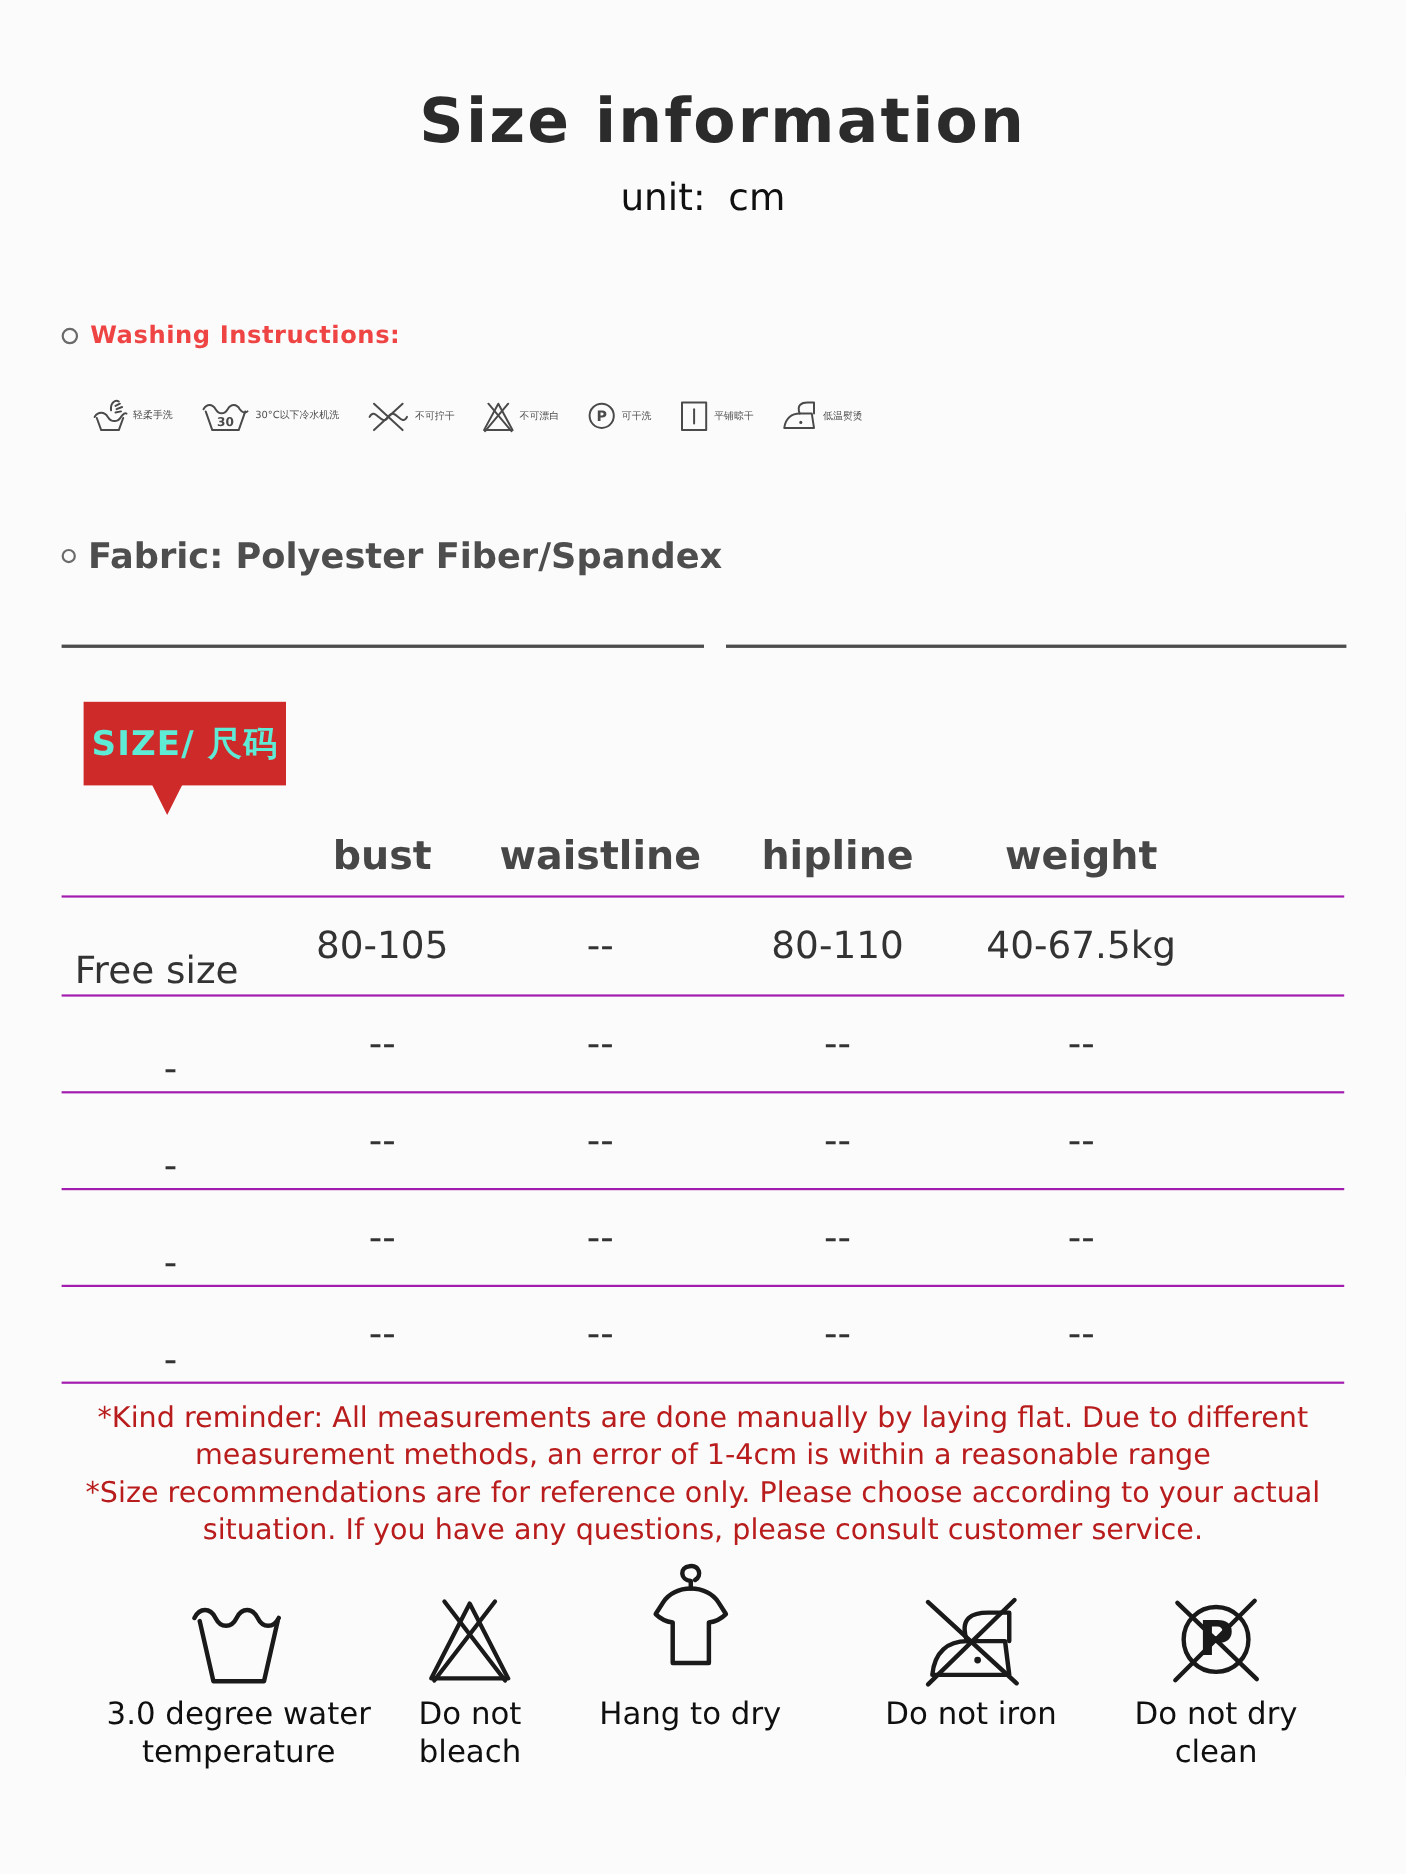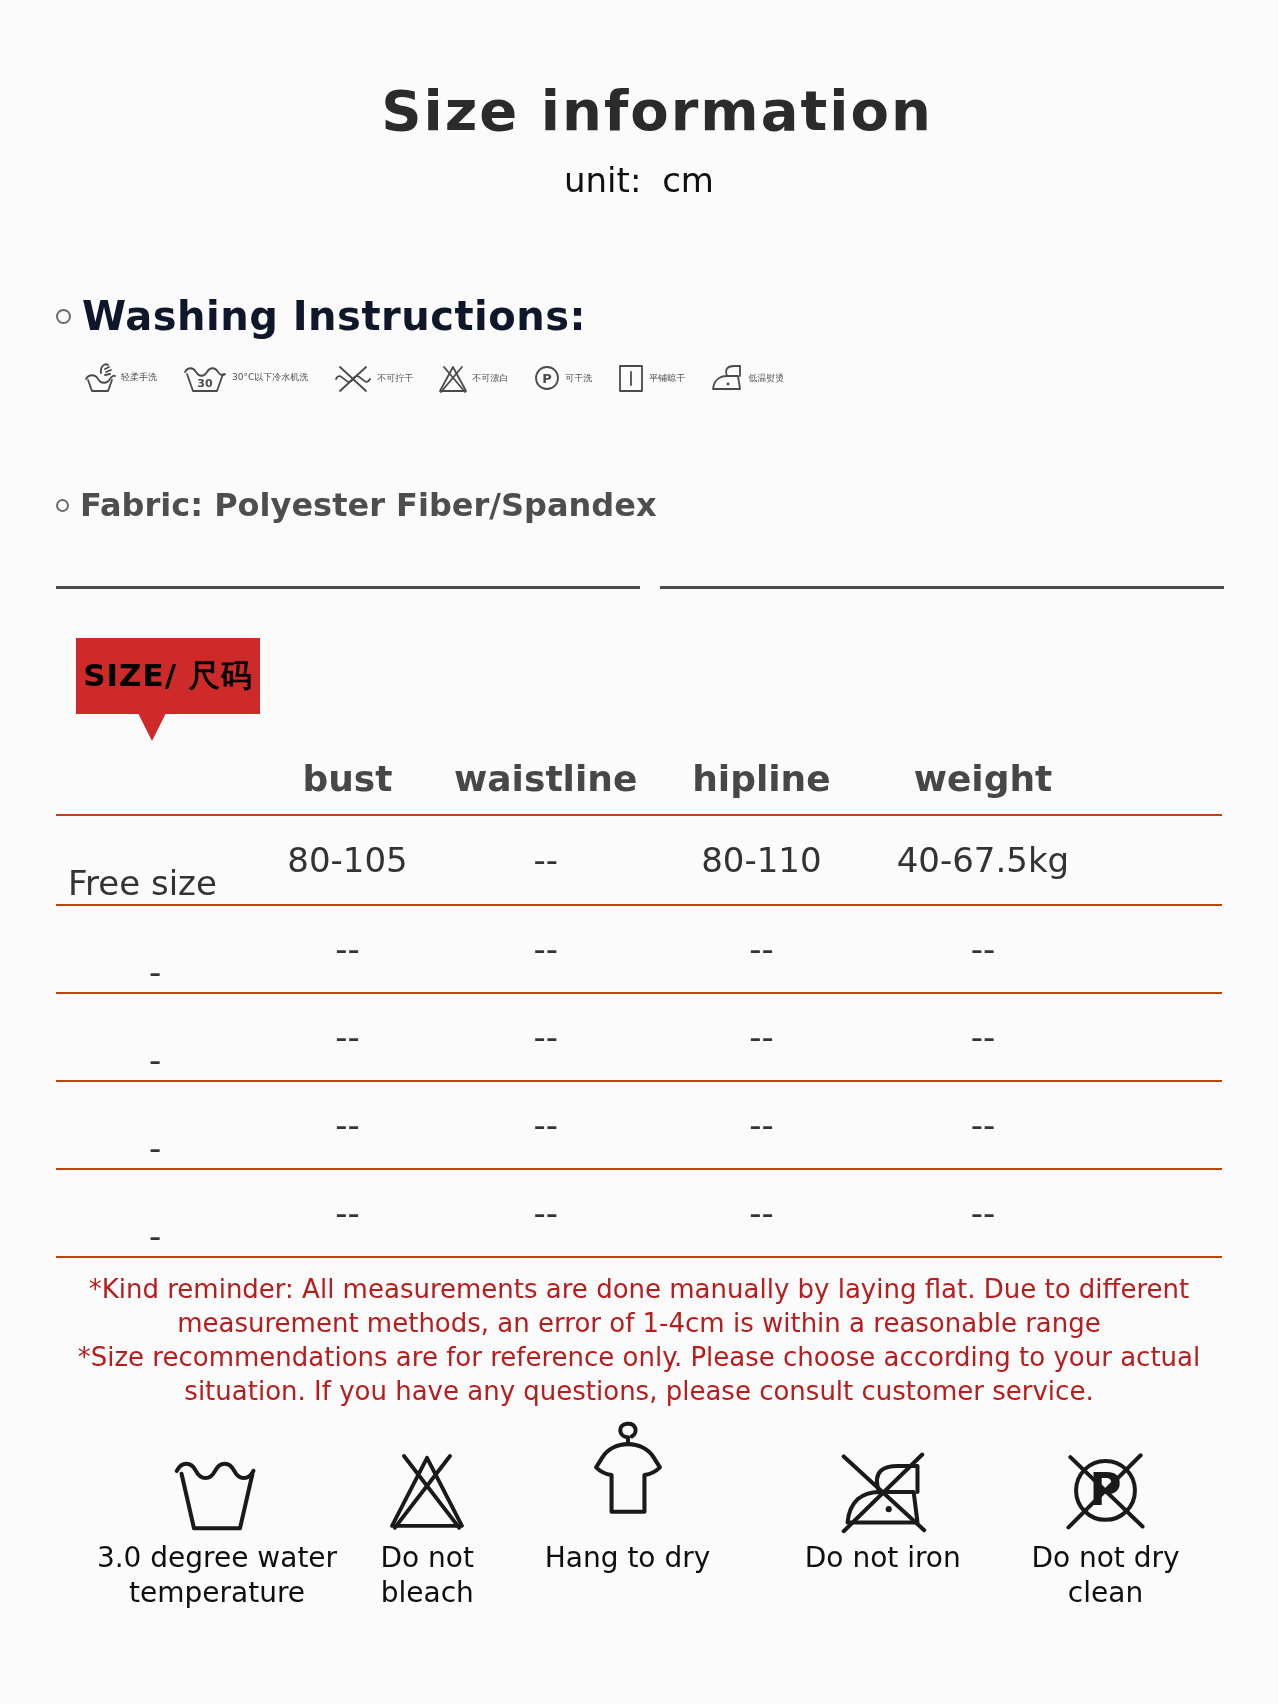--- a/index.html
+++ b/index.html
@@ -12,48 +12,48 @@
   
   .title { position:absolute; top:78px; left:12px; width:100%; text-align:center;
            font-size:56px; font-weight:700; color:#2b2b2b; letter-spacing:2px;padding-left:12px; }
   .unit  { position:absolute; top:160px; left:0; width:100%; text-align:center;
            font-size:34px; color:#101010; word-spacing:10px; }
 
   
   .wash-heading { position:absolute; top:293px; left:56px; display:flex; align-items:center; gap:11px; }
   .bullet { width:15px; height:15px; border:2.5px solid #6a6a6a; border-radius:50%; flex:0 0 auto; }
   .bullet.sm { width:13px; height:13px; border-width:2px; }
-  .wash-heading .txt { font-size:40px; font-weight:700; color:#0f172a; letter-spacing:0.5px; }
+  .wash-heading .txt { font-size:22px; font-weight:700; color:#ef4444; letter-spacing:0.5px; }
 
   .wash-icons { position:absolute; top:360px; left:82px; display:flex; align-items:flex-end; gap:24px; }
   .wash-item { display:flex; flex-direction:row; align-items:center; gap:3px; }
   .wash-svg { stroke:#4a4a4a; stroke-width:1.8; fill:none; stroke-linecap:round; stroke-linejoin:round; }
   .wash-svg text { fill:#4a4a4a; stroke:none; font-weight:700; font-family:"DejaVu Sans", sans-serif; }
   .wash-label { font-size:9px; color:#4d4d4d; white-space:nowrap; }
 
   
   .fabric-group { position:absolute; top:486px; display:flex; align-items:center; gap:11px; }
   .fabric-group .txt { font-size:32px; font-weight:700; color:#4e4e4e; }
   .g-fabric { left:56px;text-align:center; }  .g-includes { left:596px; }
   .rule { position:absolute; top:586px; height:3px; background:#4c4c4c; }
   .rule-1 { left:56px;  width:584px; }
   .rule-2 { left:660px; width:564px; }
 
   
   .size-badge { position:absolute; top:638px; left:76px; width:184px; height:76px;
-    background:#cf2a2a; color:#000000; font-size:31px; font-weight:700; letter-spacing:1px;
+    background:#cf2a2a; color:#5eead4; font-size:31px; font-weight:700; letter-spacing:1px;
     display:flex; align-items:center; justify-content:center; }
   .badge-pointer { position:absolute; top:713px; left:138px; width:0; height:0;
     border-left:14px solid transparent; border-right:14px solid transparent;
     border-top:28px solid #cf2a2a; }
 
   
   .size-table { position:absolute; top:742px; left:56px; width:1166px; }
   .t-row { display:grid; grid-template-columns:17% 16% 18% 19% 19% 11%;
-           align-items:center; border-bottom:2px solid #c2410c; }
+           align-items:center; border-bottom:2px solid #a21caf; }
   .t-row.hdr  { height:74px; font-size:36px; font-weight:700; color:#474747; }
   .t-row.data { height:88px; font-size:34px; color:#333; }
   .t-row.first { height:90px; }
   .c { text-align:center; }
   .c.lbl { text-align:left; padding-left:12px;margin-top:45px; }
   .c.lbl.ctr { text-align:center; padding-left:0; }
 
   
   .reminder { position:absolute; top:1272px; left:0; width:100%; text-align:center;
               font-size:26px; line-height:34px; color:#b91c1c; }

